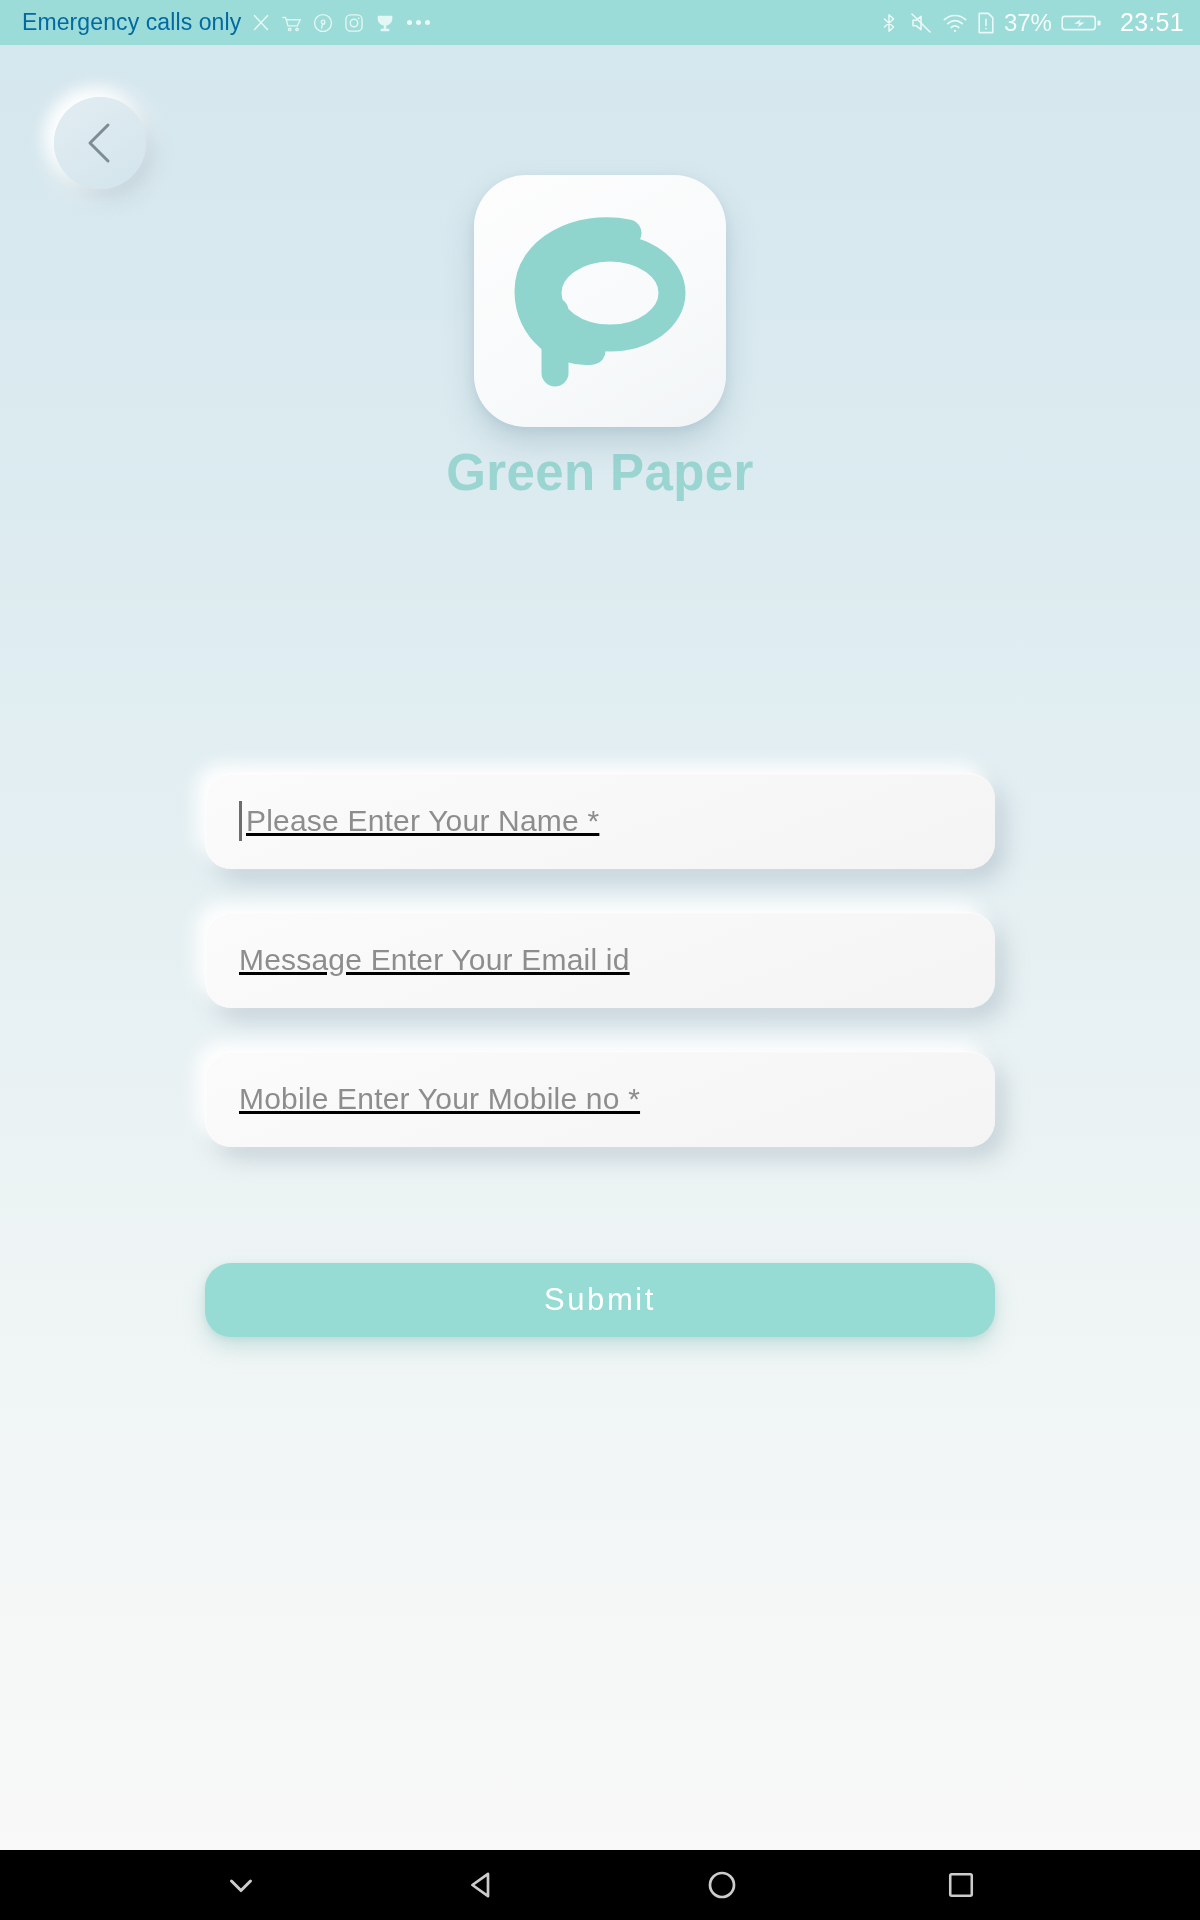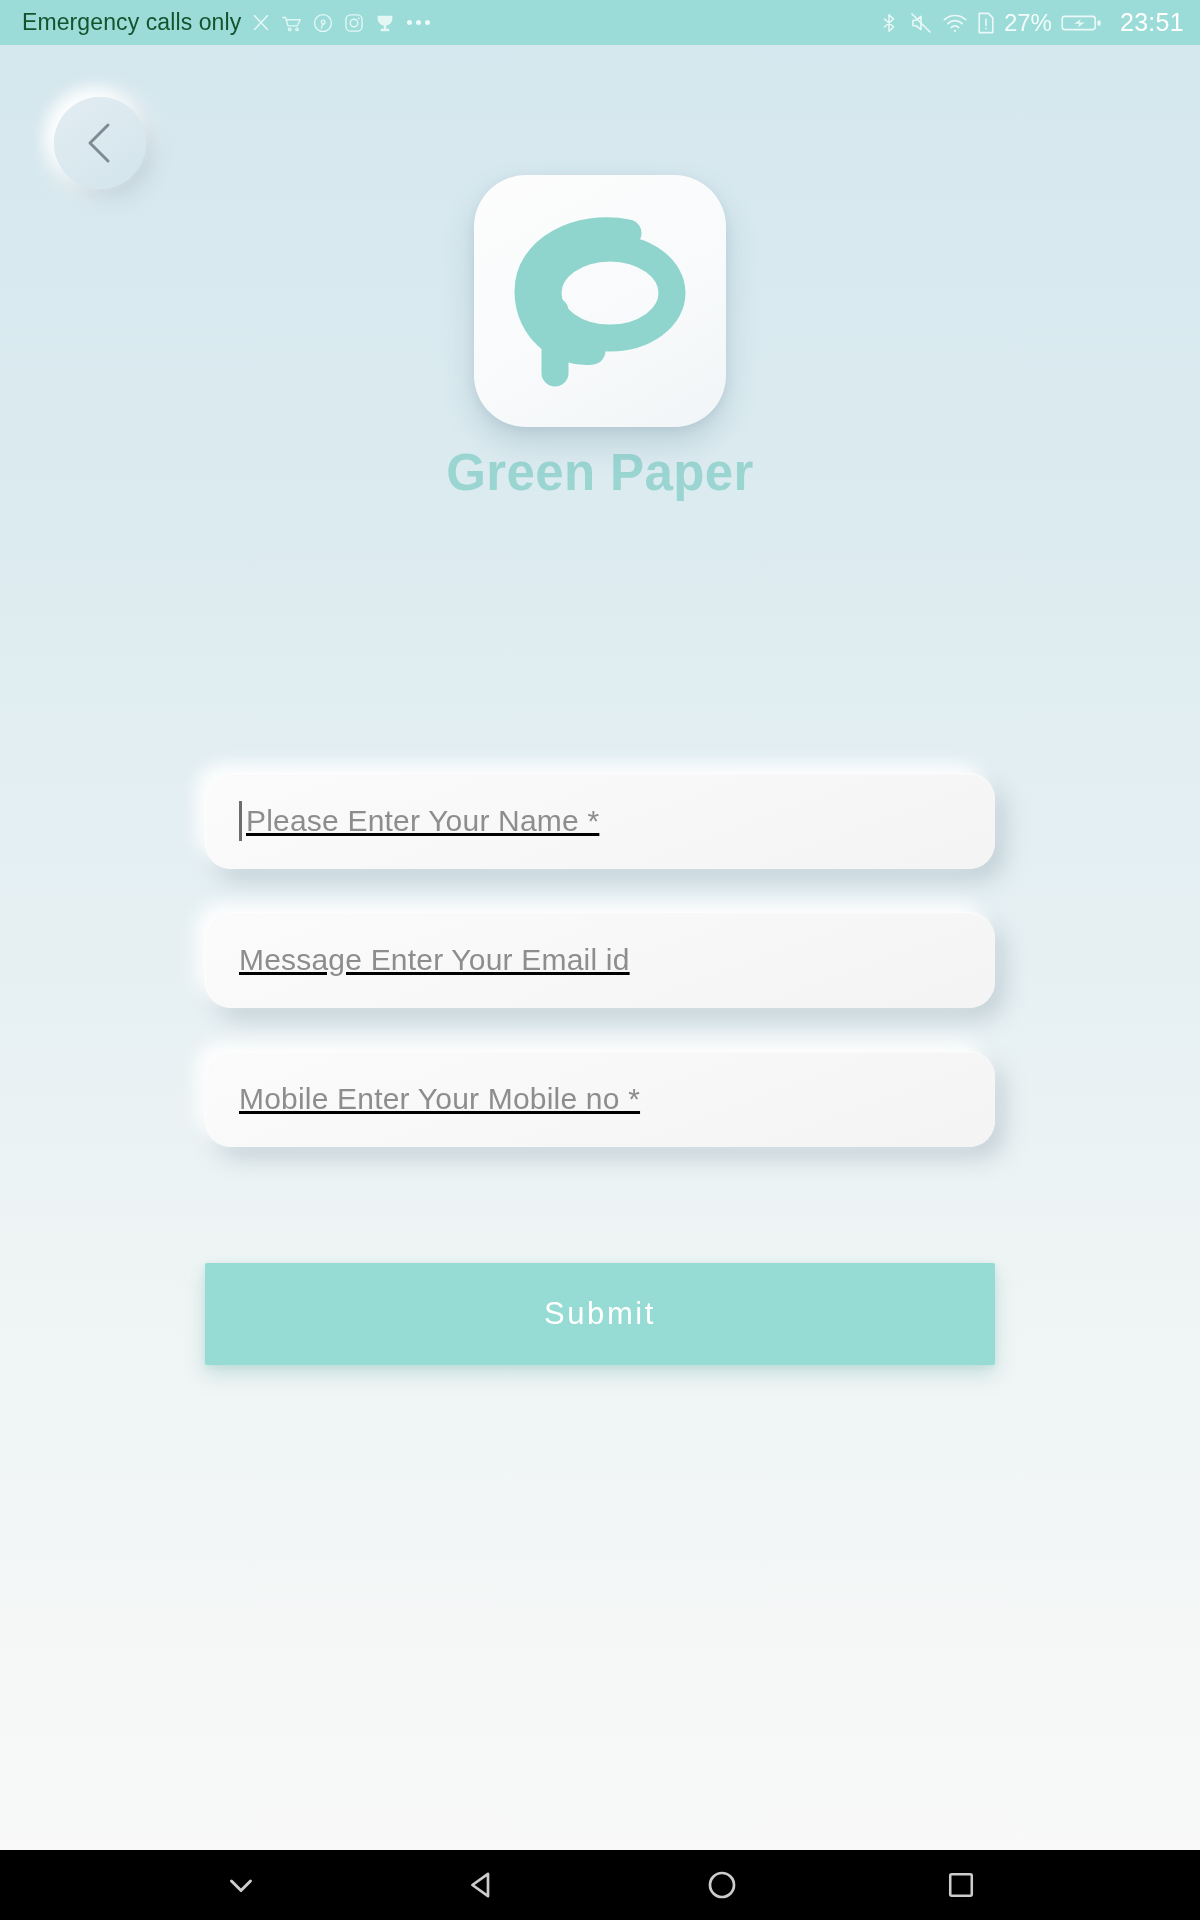--- a/index.html
+++ b/index.html
@@ -29,21 +29,21 @@
   
   .statusbar {
     position:absolute; top:0; left:0;
     width:1200px; height:45px;
     background:#9bdbd8;
     display:flex; align-items:center;
     padding:0 16px 0 22px;
     color:#ffffff;
   }
   .sb-left { display:flex; align-items:center; gap:9px; flex:1; }
-  .sb-carrier { font-size:23px; letter-spacing:.1px; color:#14532d; white-space:nowrap; }
+  .sb-carrier { font-size:23px; letter-spacing:.1px; color:#0369a1; white-space:nowrap; }
   .sb-right { display:flex; align-items:center; gap:9px; }
   .sb-ico { display:inline-flex; align-items:center; justify-content:center; opacity:.92; }
   .sb-battery-text { font-size:24px; color:#f4fcfb; letter-spacing:0; }
   .sb-time { font-size:25px; color:#ffffff; letter-spacing:.3px; margin-left:8px; }
   .sb-dots { display:flex; gap:4px; align-items:center; margin-left:2px; }
   .sb-dots i { width:5px; height:5px; border-radius:50%; background:#eafaf8; display:block; }
 
   
   .back-btn {
     position:absolute; left:54px; top:97px;
@@ -122,22 +122,22 @@
   .caret {
     display:inline-block;
     width:3px; height:40px;
     background:#6d6d6d;
     margin-right:4px;
     vertical-align:middle;
   }
 
   .submit {
     margin-top:74px;
-    width:790px; height:102px;
-    border-radius:2px;
+    width:790px; height:74px;
+    border-radius:26px;
     background:#96dbd4;
     box-shadow: 0 10px 20px rgba(140,195,192,.38),
                 0 2px 6px rgba(150,200,198,.28);
     display:flex; align-items:center; justify-content:center;
     border:none; cursor:pointer;
   }
   .submit-label {
     font-size:31px; color:#ffffff;
     letter-spacing:2.6px; font-weight:400;
   }
@@ -228,21 +228,21 @@
       </span>
 
       <span class="sb-ico">
         <svg width="18" height="24" viewBox="0 0 18 24" fill="none" stroke="#f2fbfa" stroke-width="1.6" stroke-linejoin="round">
           <path d="M2.2 2.4h9.2l4.4 4.5v14.7H2.2z"></path>
           <path d="M9 8.4v6.1" stroke-linecap="round"></path>
           <circle cx="9" cy="17.6" r=".95" fill="#f2fbfa" stroke="none"></circle>
         </svg>
       </span>
 
-      <span class="sb-battery-text">27%</span>
+      <span class="sb-battery-text">37%</span>
 
       <span class="sb-ico">
         <svg width="42" height="24" viewBox="0 0 42 24" fill="none" stroke="#f2fbfa" stroke-width="1.6">
           <rect x="1.2" y="5.4" width="33" height="13.2" rx="2.6"></rect>
           <rect x="36.4" y="9.4" width="3.2" height="5.2" rx="1.2" fill="#f2fbfa" stroke="none"></rect>
           <path d="M19.8 8.2l-6.6 4.6h5.1l-1.4 3.4 6.6-4.8h-5.2z" fill="#f2fbfa" stroke="none"></path>
         </svg>
       </span>
 
       <span class="sb-time">23:51</span>

